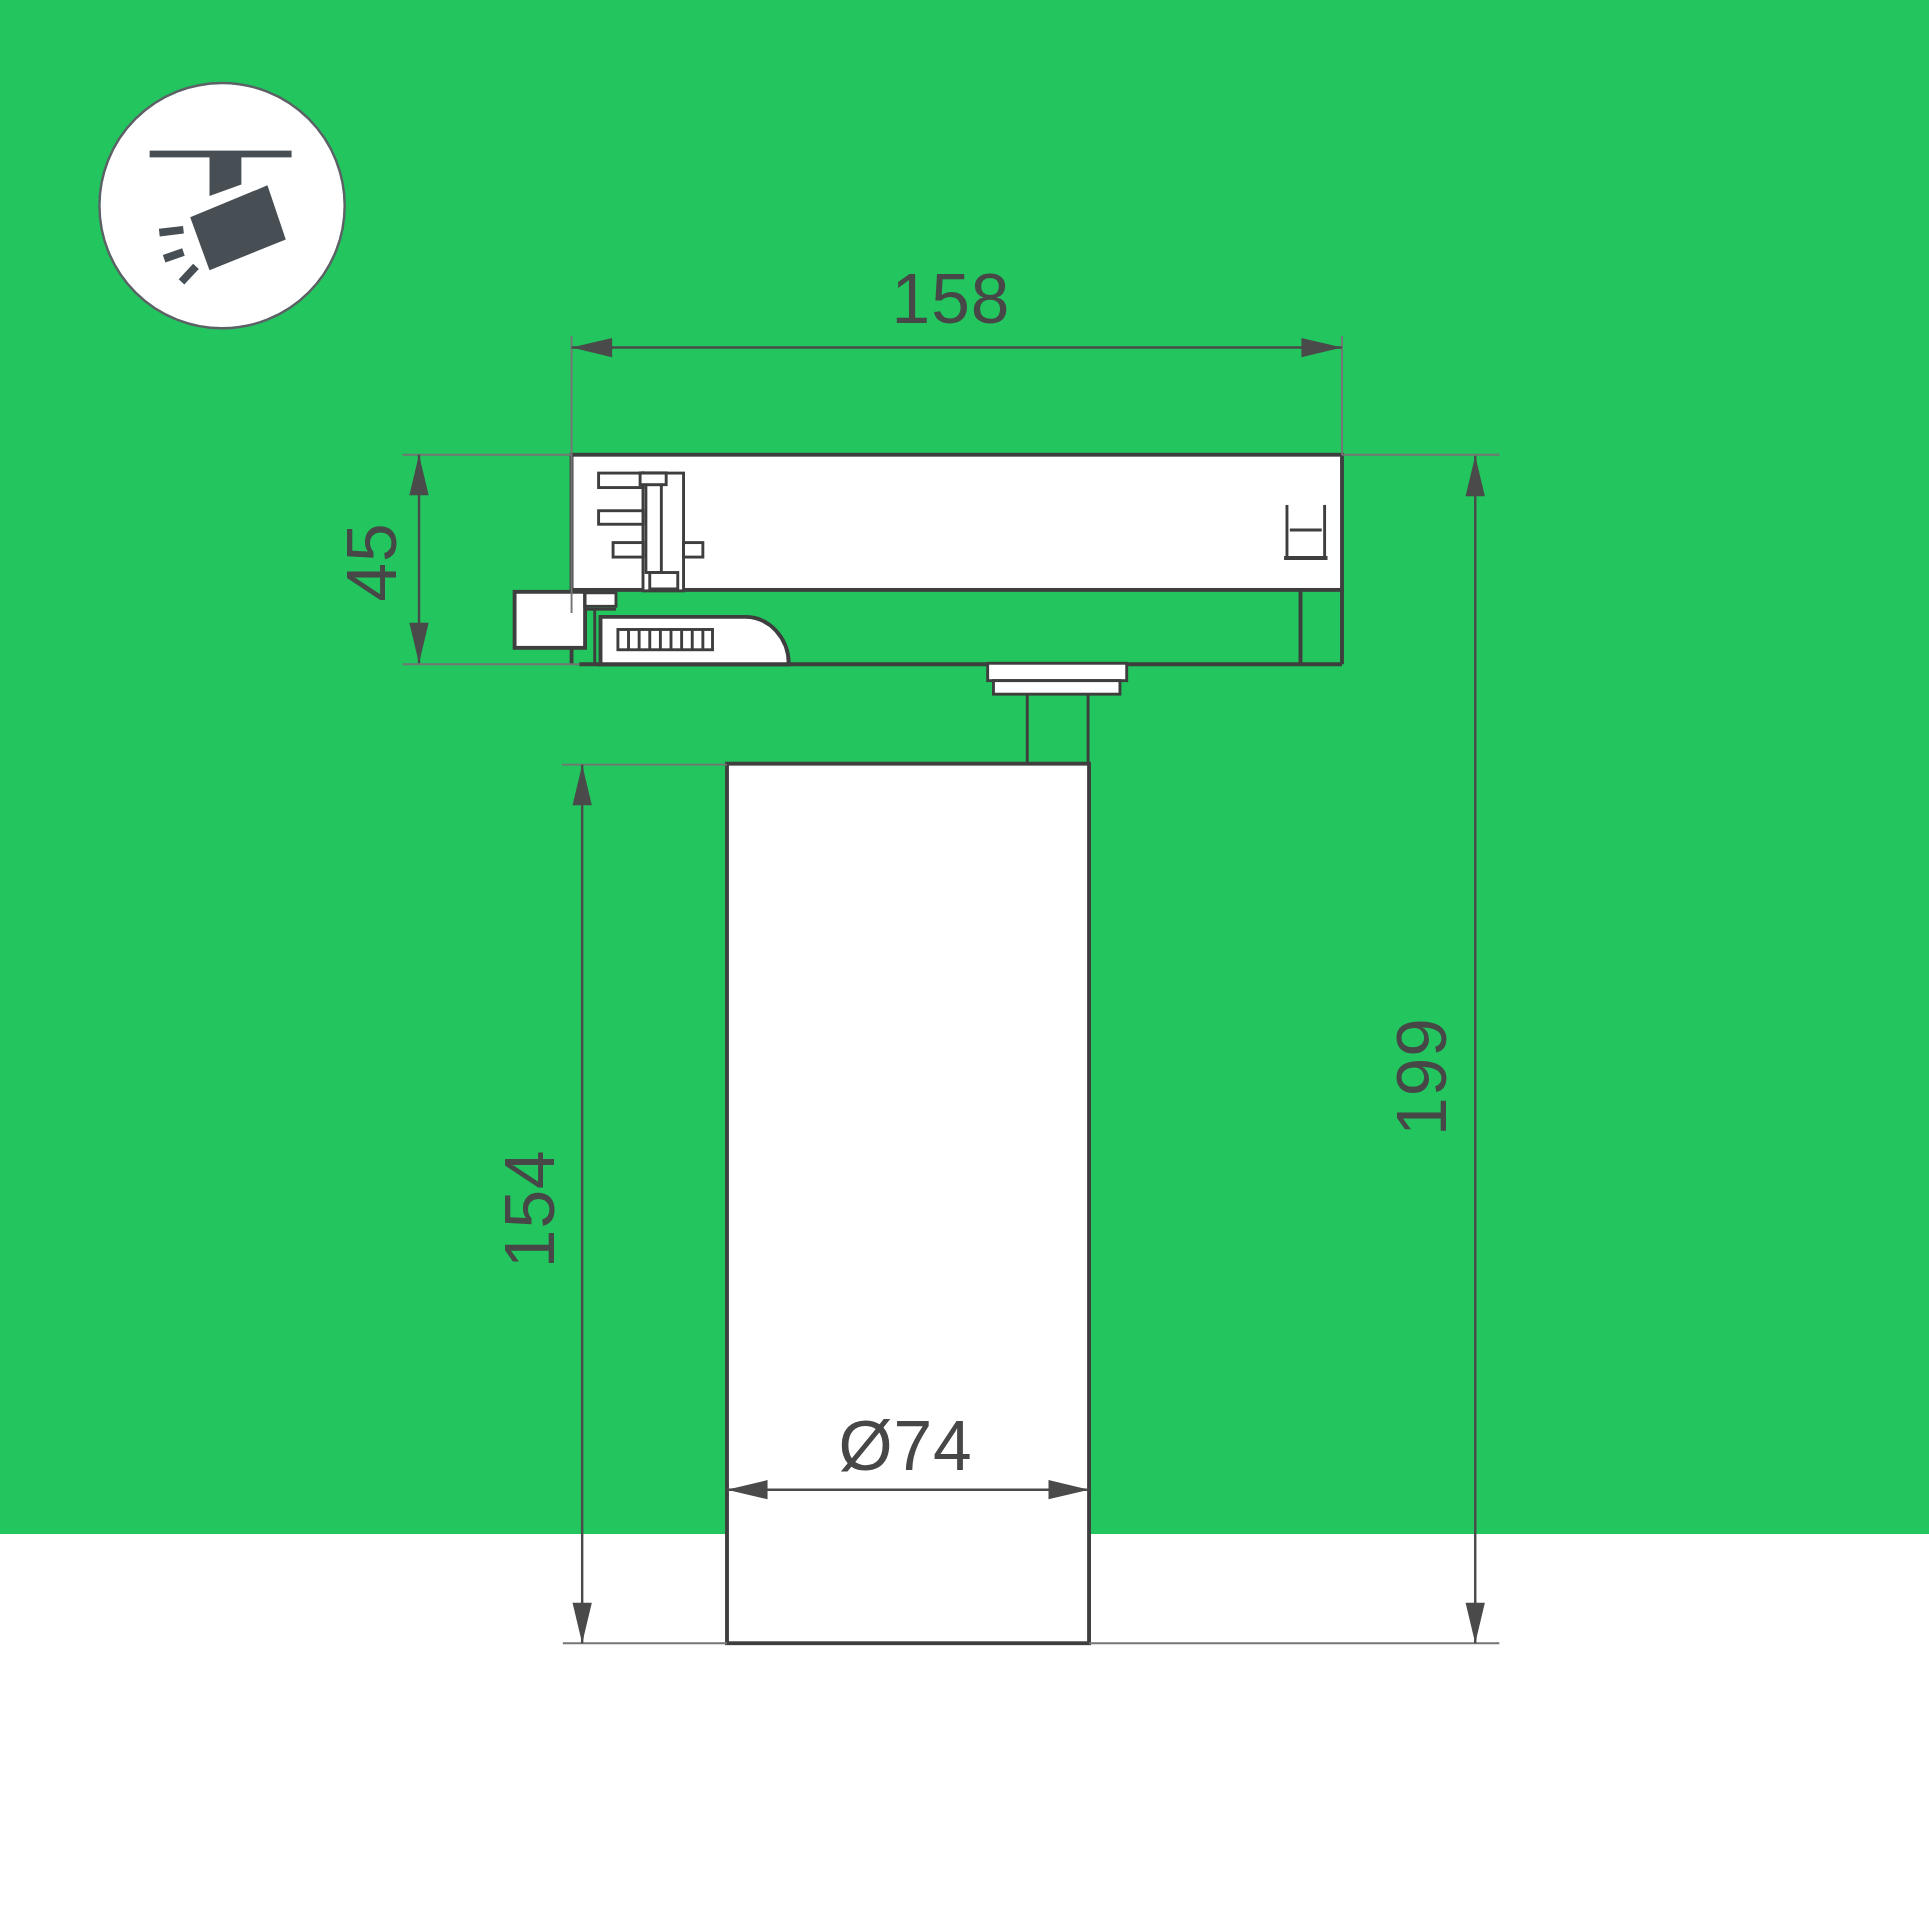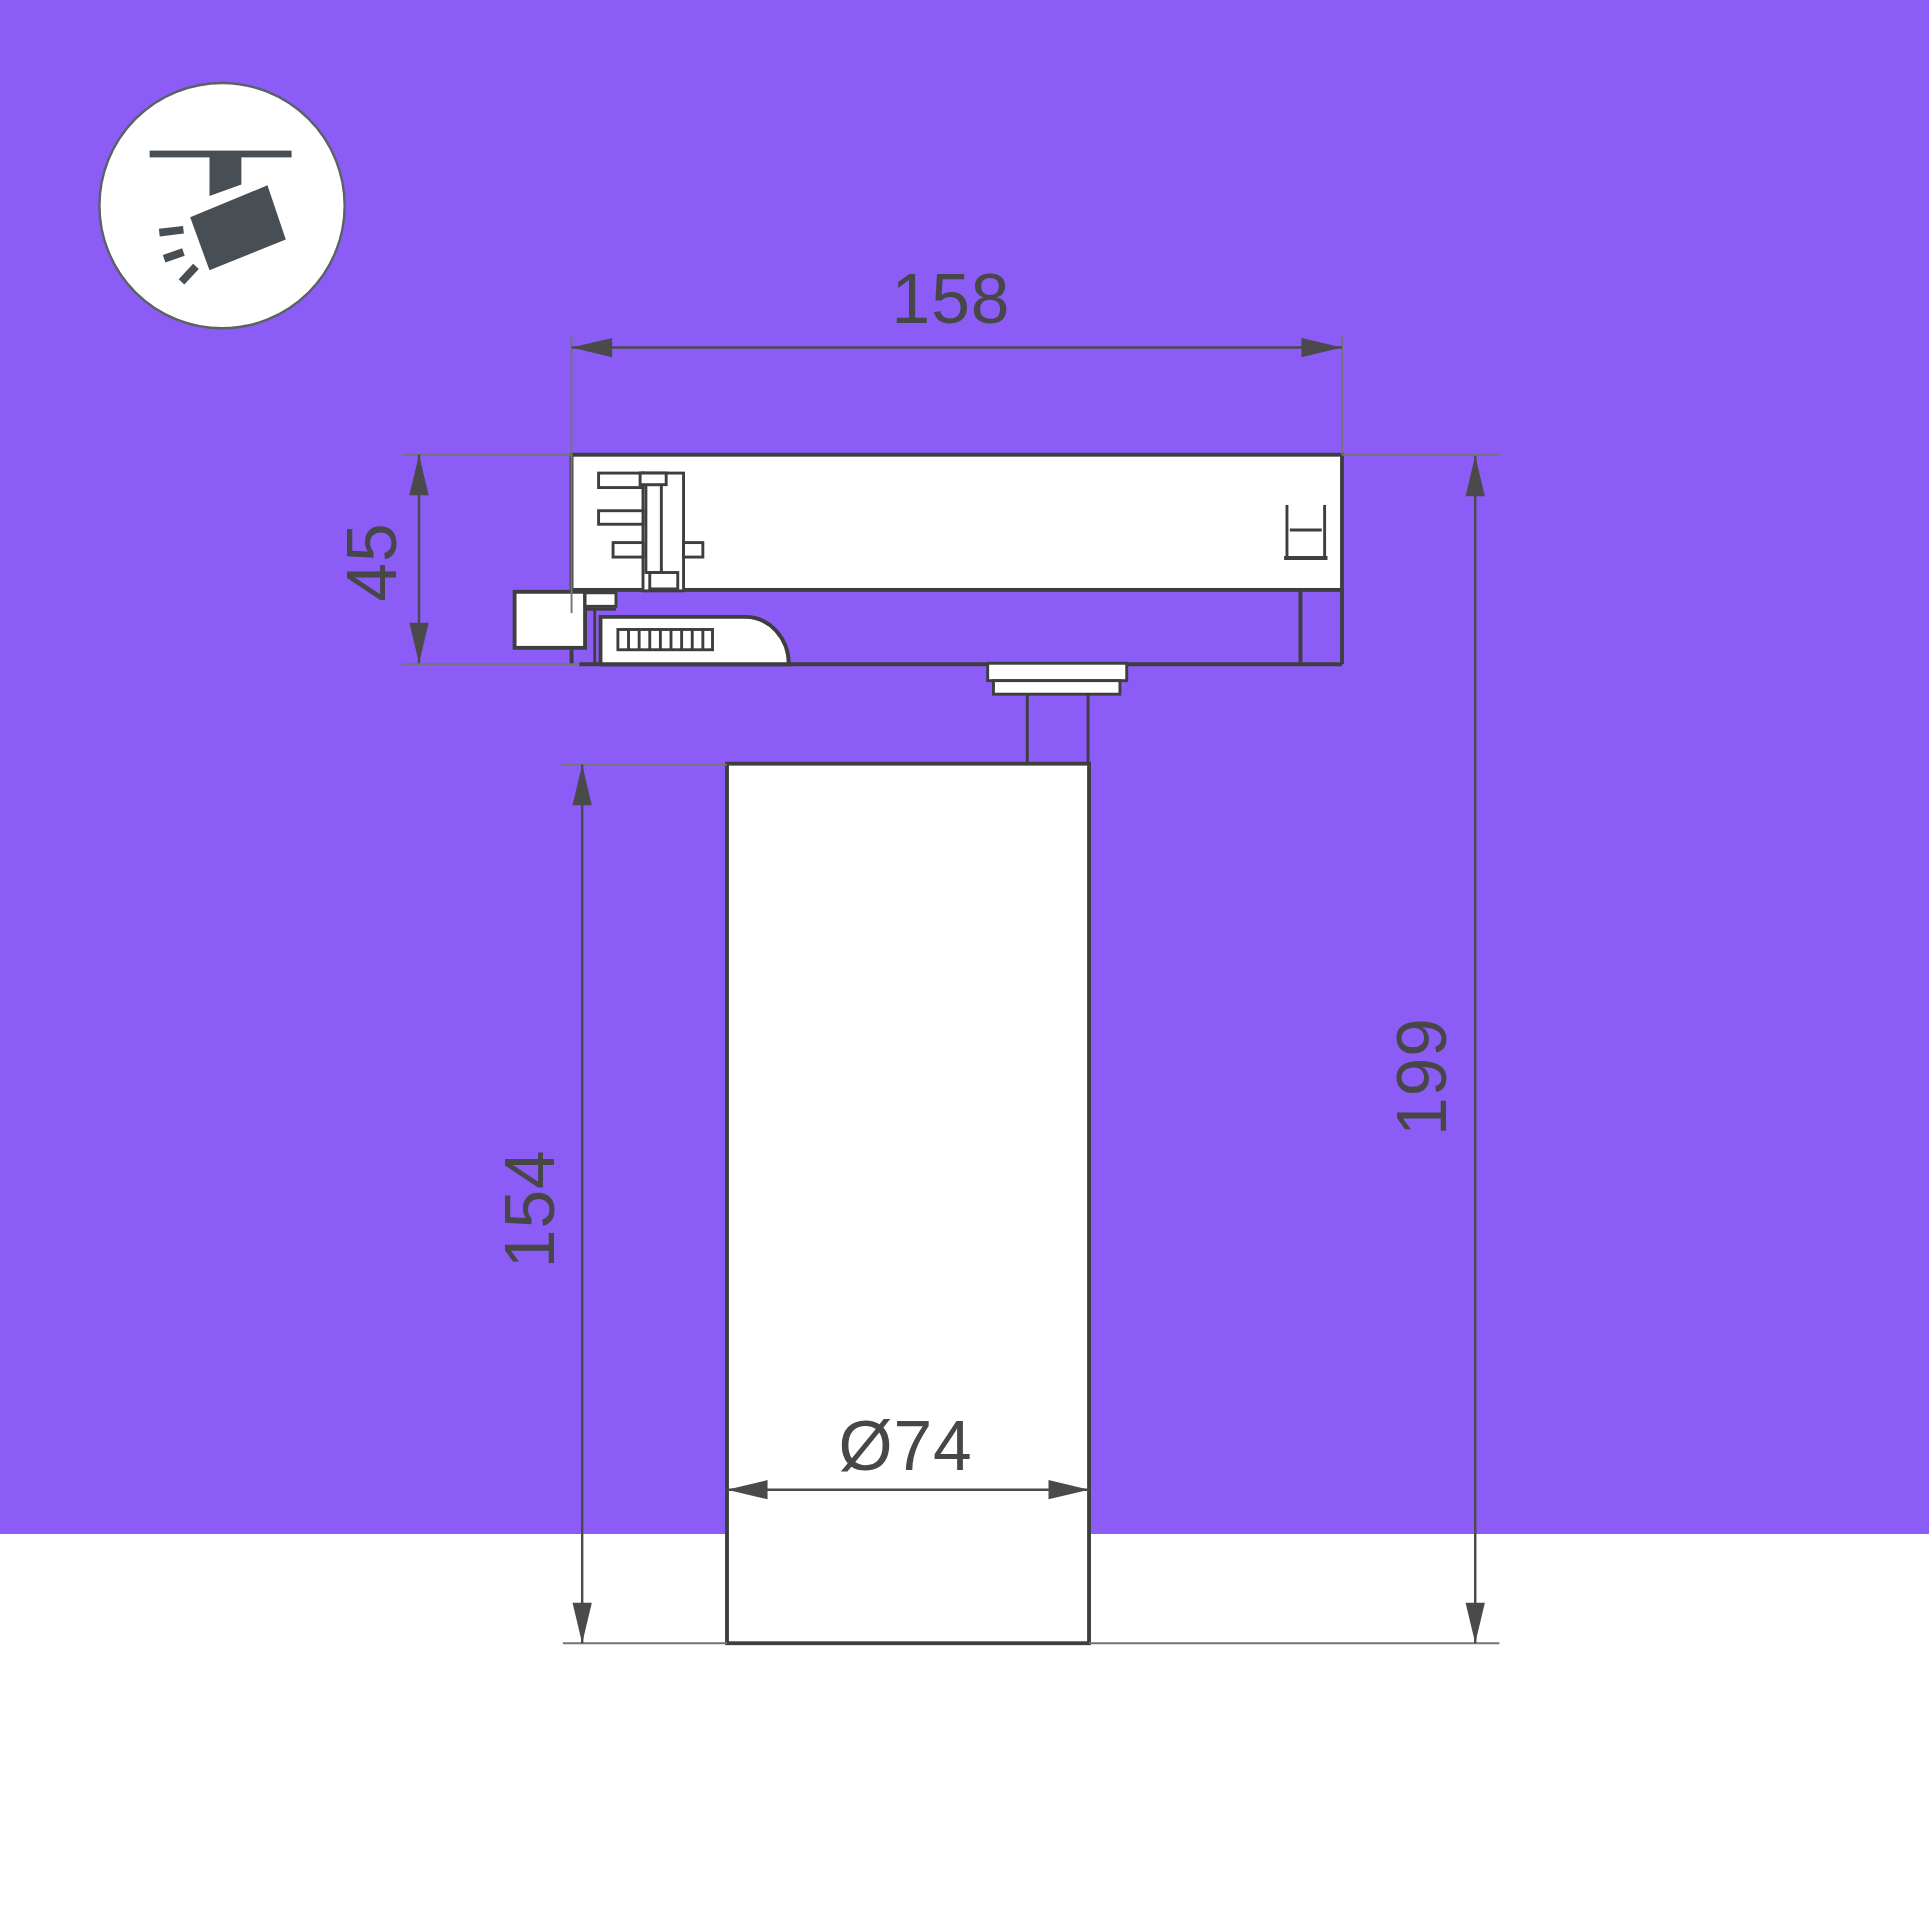--- a/index.html
+++ b/index.html
@@ -8,21 +8,21 @@
     background: #ffffff;
     width: 1929px;
     height: 1929px;
     overflow: hidden;
     font-family: "Liberation Sans", sans-serif;
   }
   #canvas {
     position: relative;
     width: 1929px;
     height: 1534px;
-    background: #8b5cf6;
+    background: #22c55e;
   }
   svg { display: block; }
 
   
   .bold   { stroke: #3e3e3e; stroke-width: 4;   fill: none; }
   .med    { stroke: #3e3e3e; stroke-width: 3;   fill: none; }
   .medf   { stroke: #3e3e3e; stroke-width: 3;   fill: #ffffff; }
   .boldf  { stroke: #3e3e3e; stroke-width: 4;   fill: #ffffff; }
   .thin   { stroke: #757575; stroke-width: 2;   fill: none; }
   .dimln  { stroke: #4a4a4a; stroke-width: 2.5; fill: none; }

